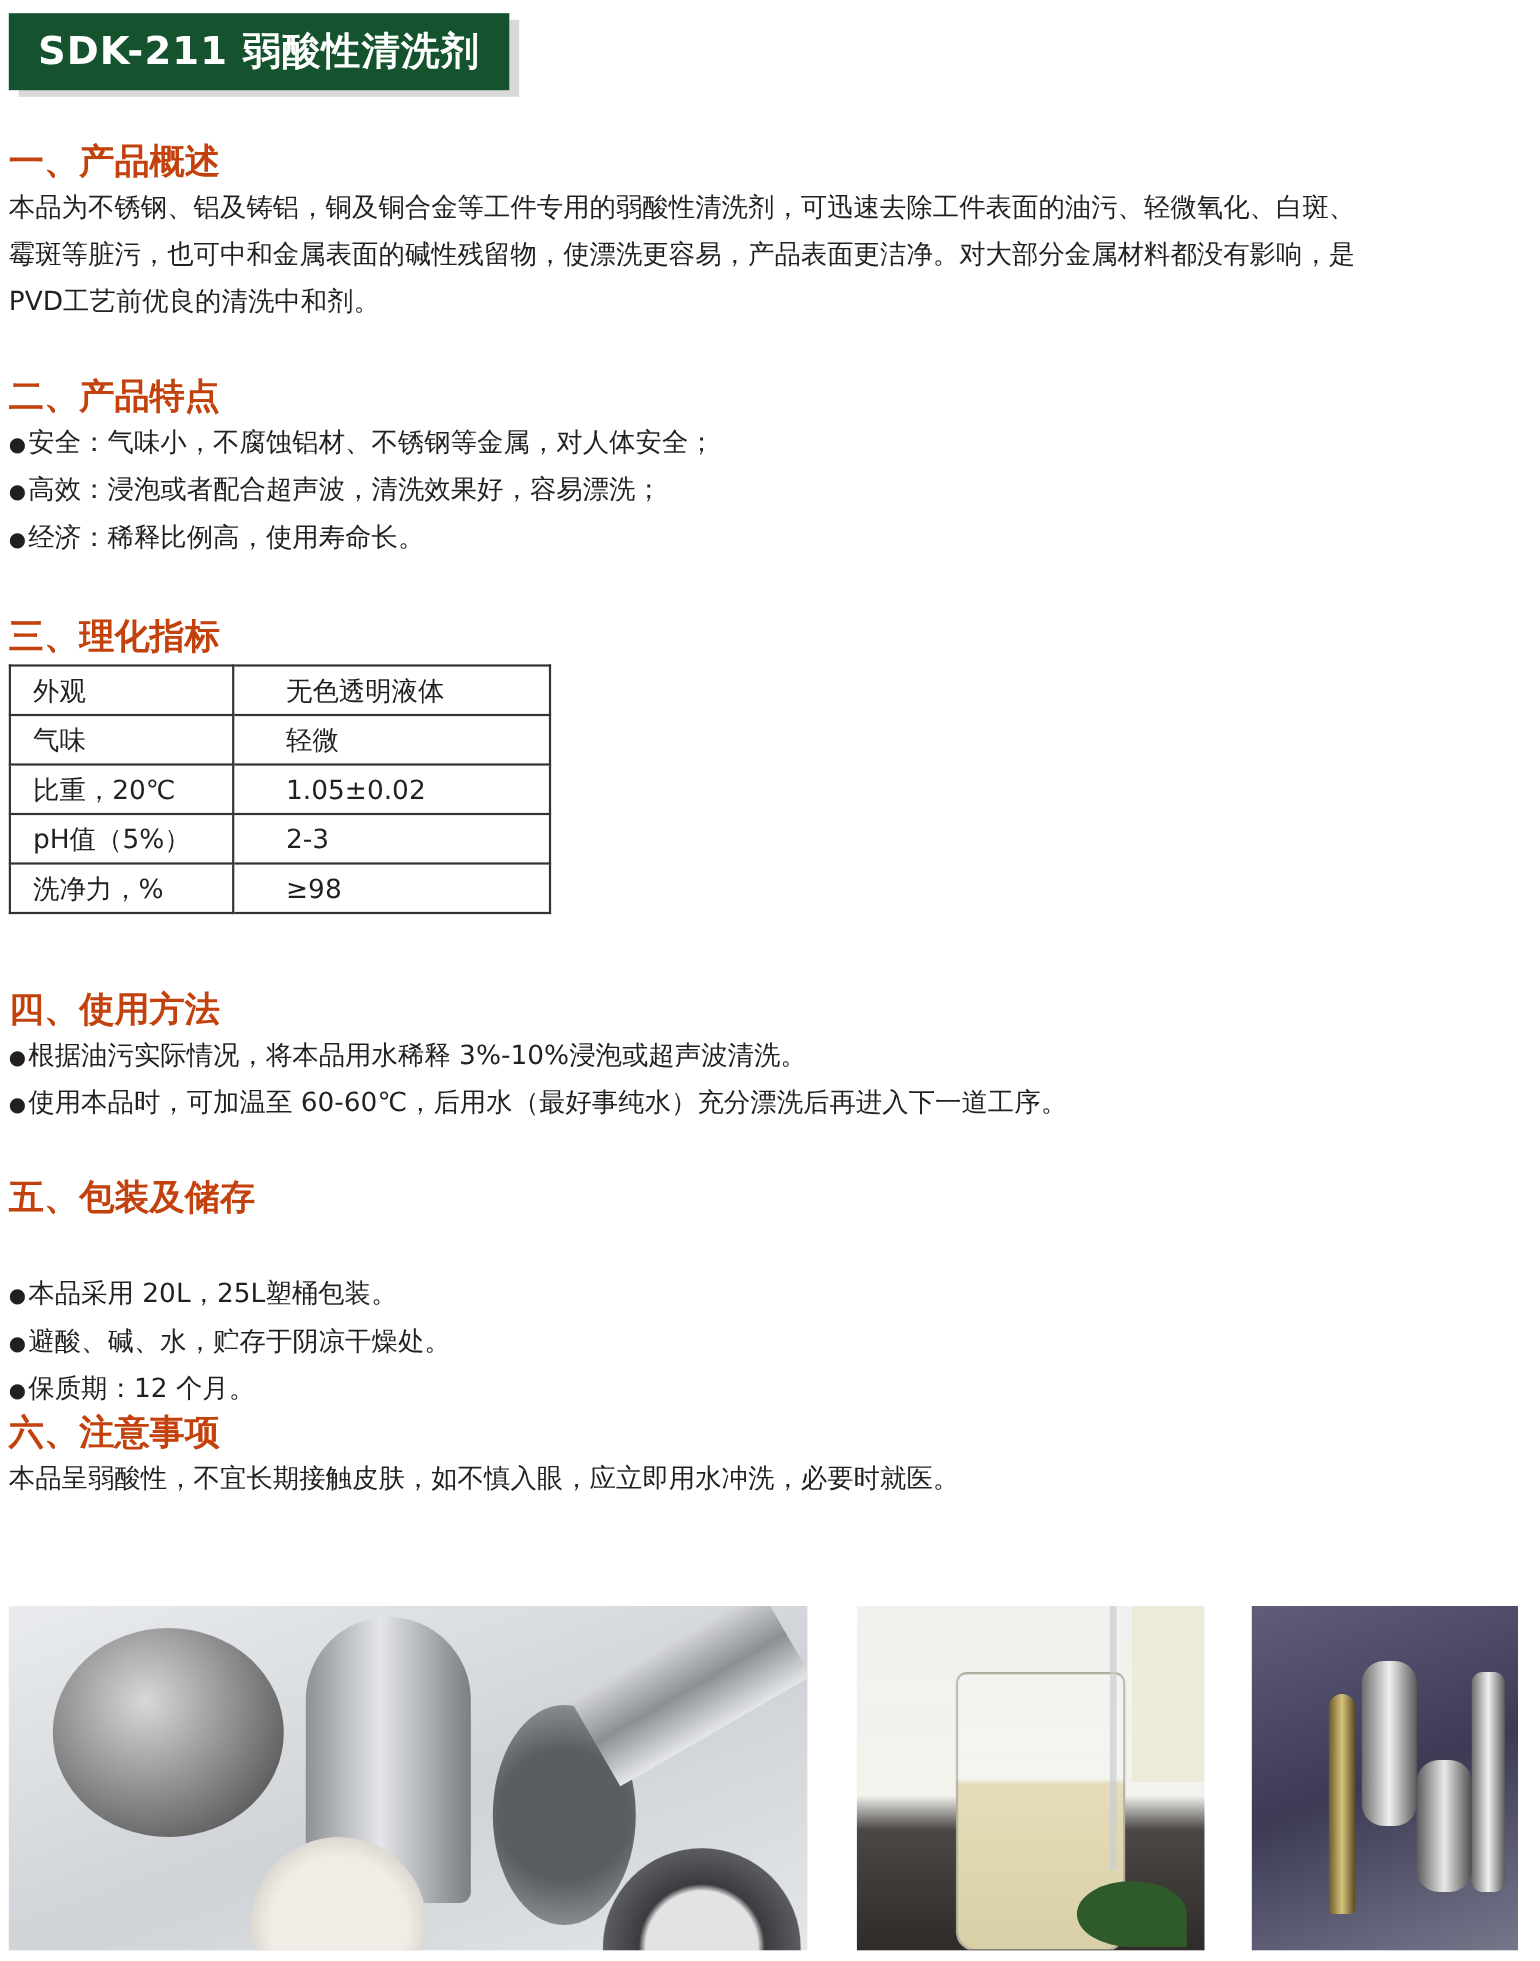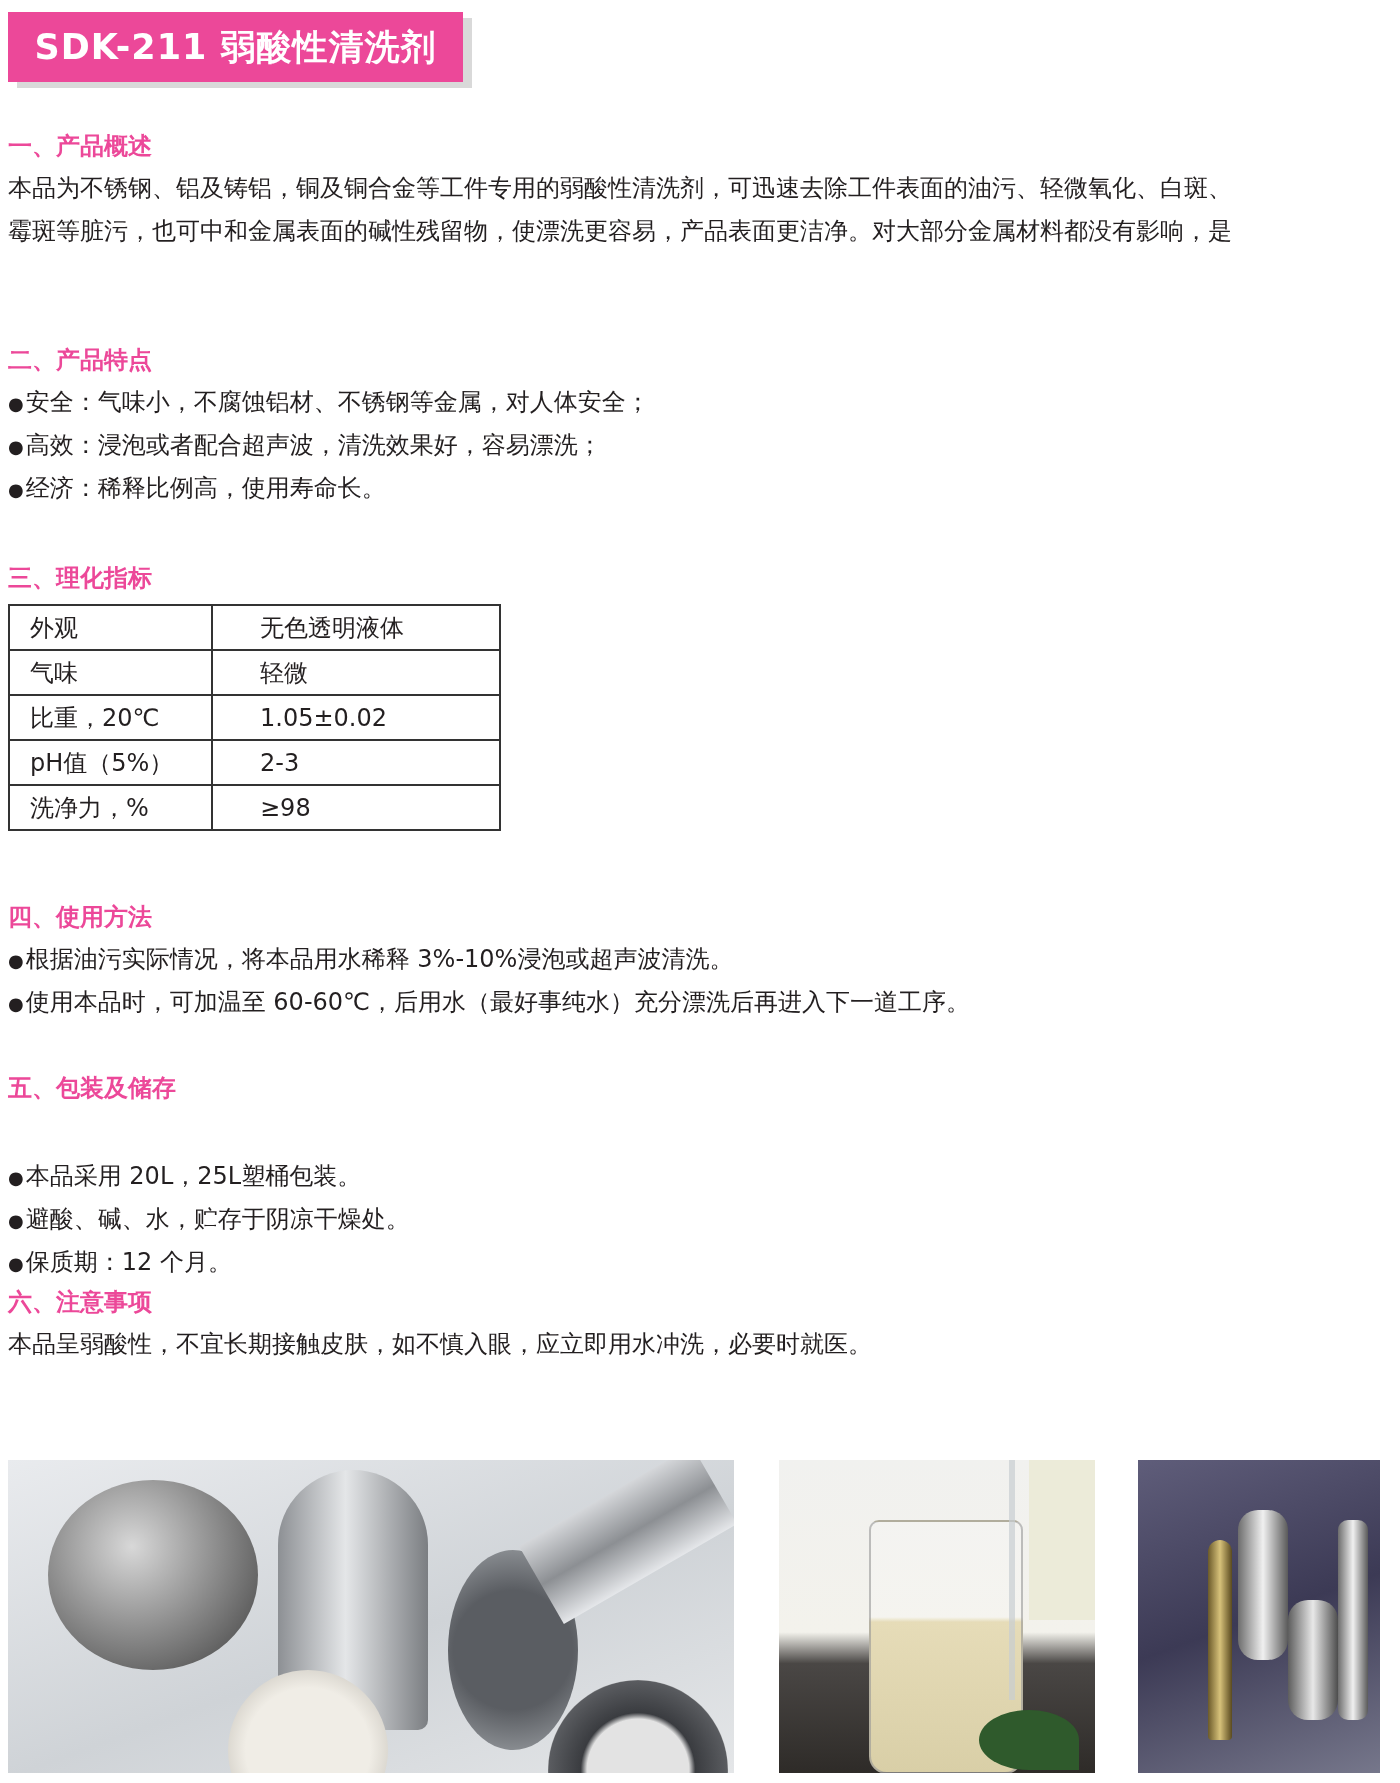--- a/index.html
+++ b/index.html
@@ -1,23 +1,23 @@
 <!DOCTYPE html>
 <html><head>
 <meta charset="utf-8">
 <style>
   html, body { margin:0; padding:0; background:#ffffff; }
   body { width:1400px; height:1783px; position:relative; overflow:hidden;
          font-family:"DejaVu Sans", "Liberation Sans", sans-serif; color:#231f20; }
   .title-wrap { position:absolute; left:8px; top:12px; width:455px; height:70px; }
   .title-shadow { position:absolute; left:9px; top:6px; width:455px; height:70px; background:#d9d9d9; }
-  .title-box { position:absolute; left:0; top:0; width:455px; height:70px; background:#ec4899;
+  .title-box { position:absolute; left:0; top:0; width:455px; height:70px; background:#14532d;
                color:#fff; font-weight:bold; font-size:35px; line-height:70px; text-align:center;
                letter-spacing:1px; }
-  .heading { position:absolute; left:8px; font-size:24px; font-weight:bold; color:#ec4899; line-height:30px; }
+  .heading { position:absolute; left:8px; font-size:32px; font-weight:bold; color:#c2410c; line-height:30px; }
   .para { position:absolute; left:8px; width:1380px; font-size:24px; line-height:43px; color:#231f20; }
   .line { white-space:nowrap; height:43px; }
   .bullet::before { content:"\25CF"; font-size:18px; margin-right:2px; }
   table.spec { position:absolute; left:8px; top:604px; border-collapse:collapse; font-size:24px; }
   table.spec td { border:2px solid #333; height:43px; padding:0 0 0 27px; }
   table.spec td.k { width:181px;padding-left:20px; }
   table.spec td.v { width:259px; padding-left:47px; width:239px;margin-left:17px; }
   .photo { position:absolute; top:1460px; height:313px; overflow:hidden; }
   .ph1 { left:8px; width:726px; background:linear-gradient(160deg,#e9ebee 0%,#cfd3d7 55%,#e4e6e8 100%); }
   .ph2 { left:779px; width:316px; background:linear-gradient(180deg,#f1f1ef 0%,#f3f2ec 55%,#4a4745 65%,#2e2b28 100%); }
@@ -29,20 +29,21 @@
 
 <div class="title-wrap">
   <div class="title-shadow"></div>
   <div class="title-box">SDK-211 弱酸性清洗剂</div>
 </div>
 
 <div class="heading" style="top:131px">一、产品概述</div>
 <div class="para" style="top:167px">
   <div class="line">本品为不锈钢、铝及铸铝，铜及铜合金等工件专用的弱酸性清洗剂，可迅速去除工件表面的油污、轻微氧化、白斑、</div>
   <div class="line">霉斑等脏污，也可中和金属表面的碱性残留物，使漂洗更容易，产品表面更洁净。对大部分金属材料都没有影响，是</div>
+  <div class="line">PVD工艺前优良的清洗中和剂。</div>
 </div>
 
 <div class="heading" style="top:345px">二、产品特点</div>
 <div class="para" style="top:381px">
   <div class="line bullet">安全：气味小，不腐蚀铝材、不锈钢等金属，对人体安全；</div>
   <div class="line bullet">高效：浸泡或者配合超声波，清洗效果好，容易漂洗；</div>
   <div class="line bullet">经济：稀释比例高，使用寿命长。</div>
 </div>
 
 <div class="heading" style="top:563px">三、理化指标</div>

